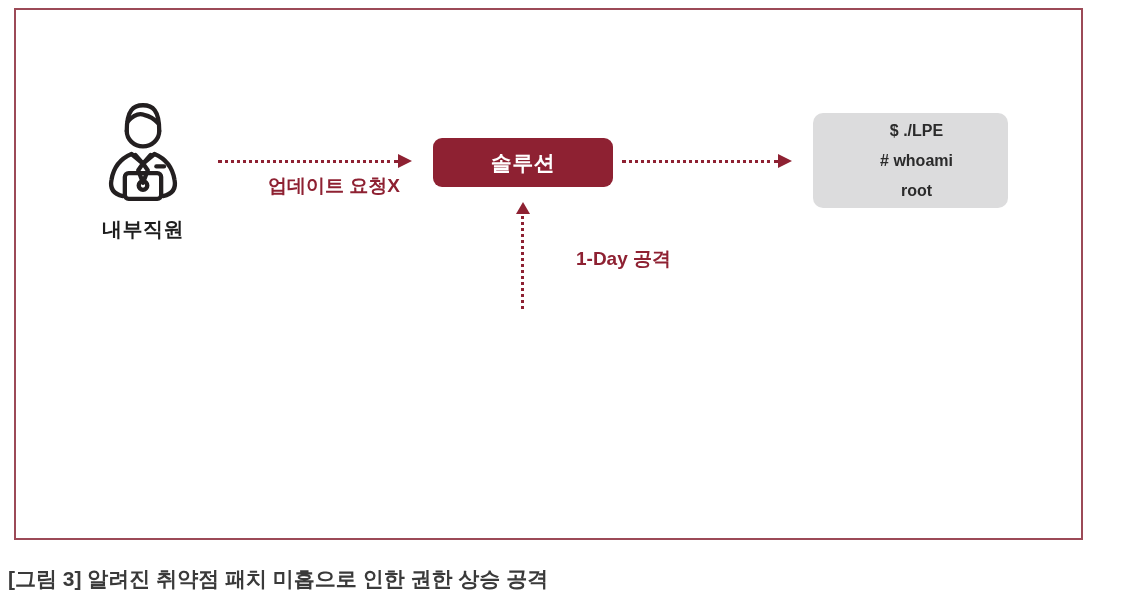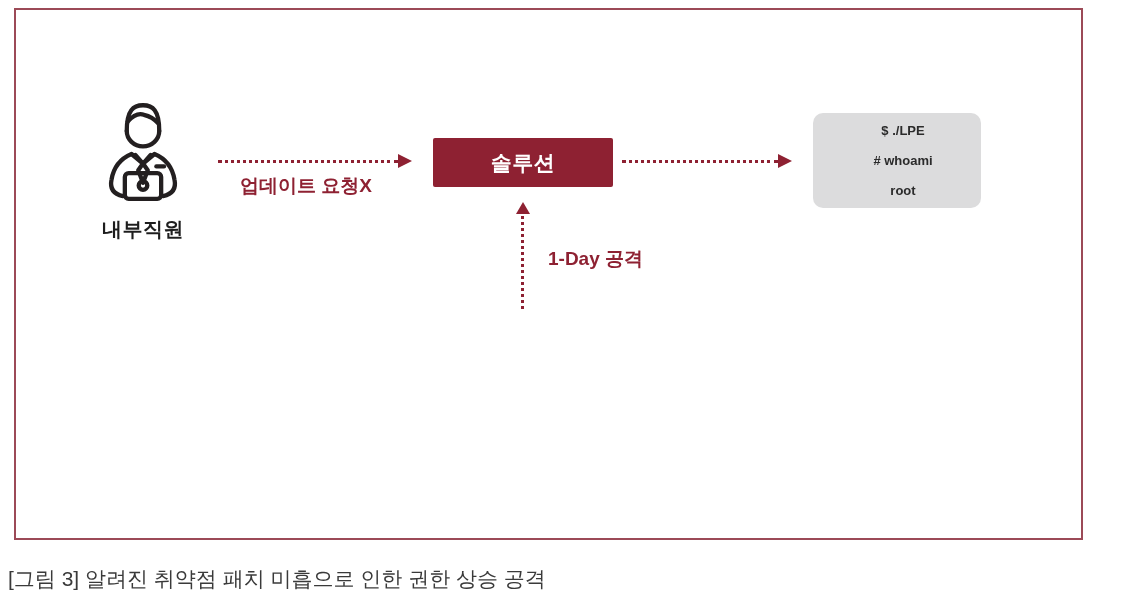--- a/index.html
+++ b/index.html
@@ -35,36 +35,37 @@
     border-top:7px solid transparent;border-bottom:7px solid transparent;
   }
   .head-up{
     position:absolute;width:0;height:0;
     border-bottom:12px solid var(--accent);
     border-left:7px solid transparent;border-right:7px solid transparent;
   }
   .arrow-label{
     position:absolute;font-weight:bold;font-size:19px;color:var(--accent);
     white-space:nowrap;
+    margin-left:28px;
   }
   .solution-box{
     position:absolute;left:433px;top:138px;width:180px;height:49px;
-    background:var(--accent);border-radius:2px;
+    background:var(--accent);border-radius:9px;
     display:flex;align-items:center;justify-content:center;
     color:#ffffff;font-weight:bold;font-size:21px;letter-spacing:0.5px;
   }
   .terminal-box{
-    position:absolute;left:813px;top:113px;width:168px;height:95px;
+    position:absolute;left:813px;top:113px;width:195px;height:95px;
     background:var(--terminal-bg);border-radius:10px;
     display:flex;flex-direction:column;align-items:center;justify-content:center;
-    color:var(--terminal-text);font-weight:bold;font-size:13px;line-height:30px;padding-left:12px;
+    color:var(--terminal-text);font-weight:bold;font-size:16px;line-height:30px;padding-left:12px;
   }
   .caption{
     position:absolute;left:8px;top:565px;
-    font-weight:normal;font-size:21px;color:var(--caption-text);
+    font-weight:bold;font-size:21px;color:var(--caption-text);
     white-space:nowrap;
   }
 </style>
 </head>
 <body>
 
 <div class="canvas">
 
   <div class="frame"></div>
 

